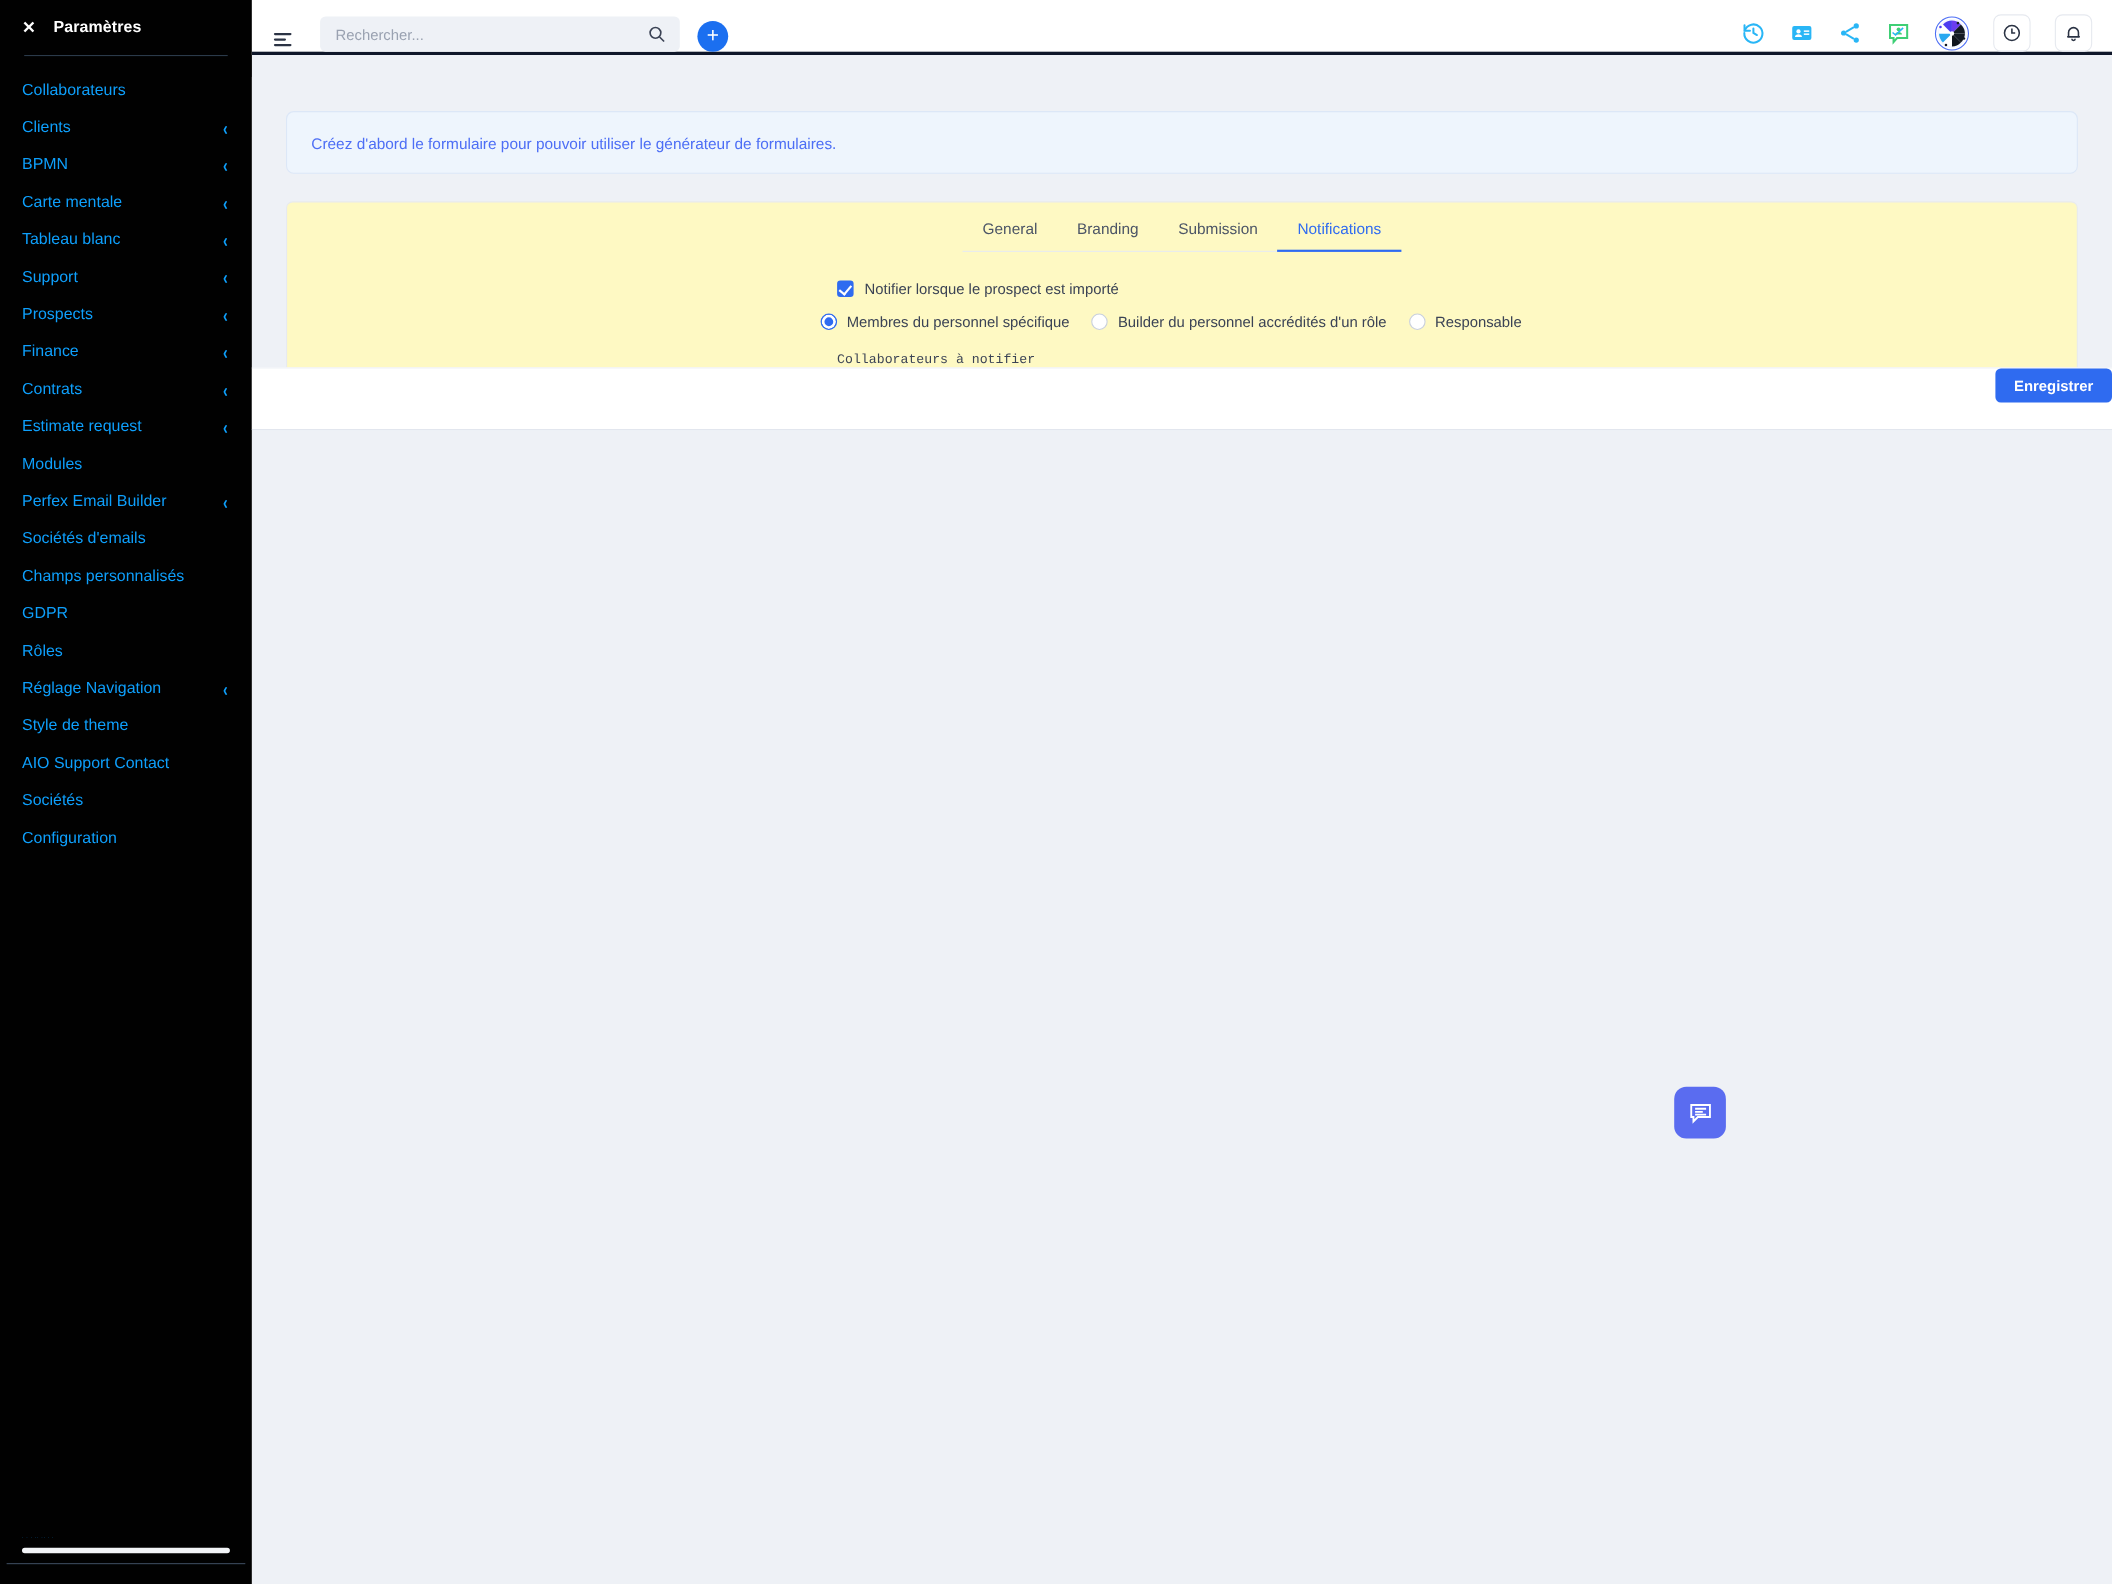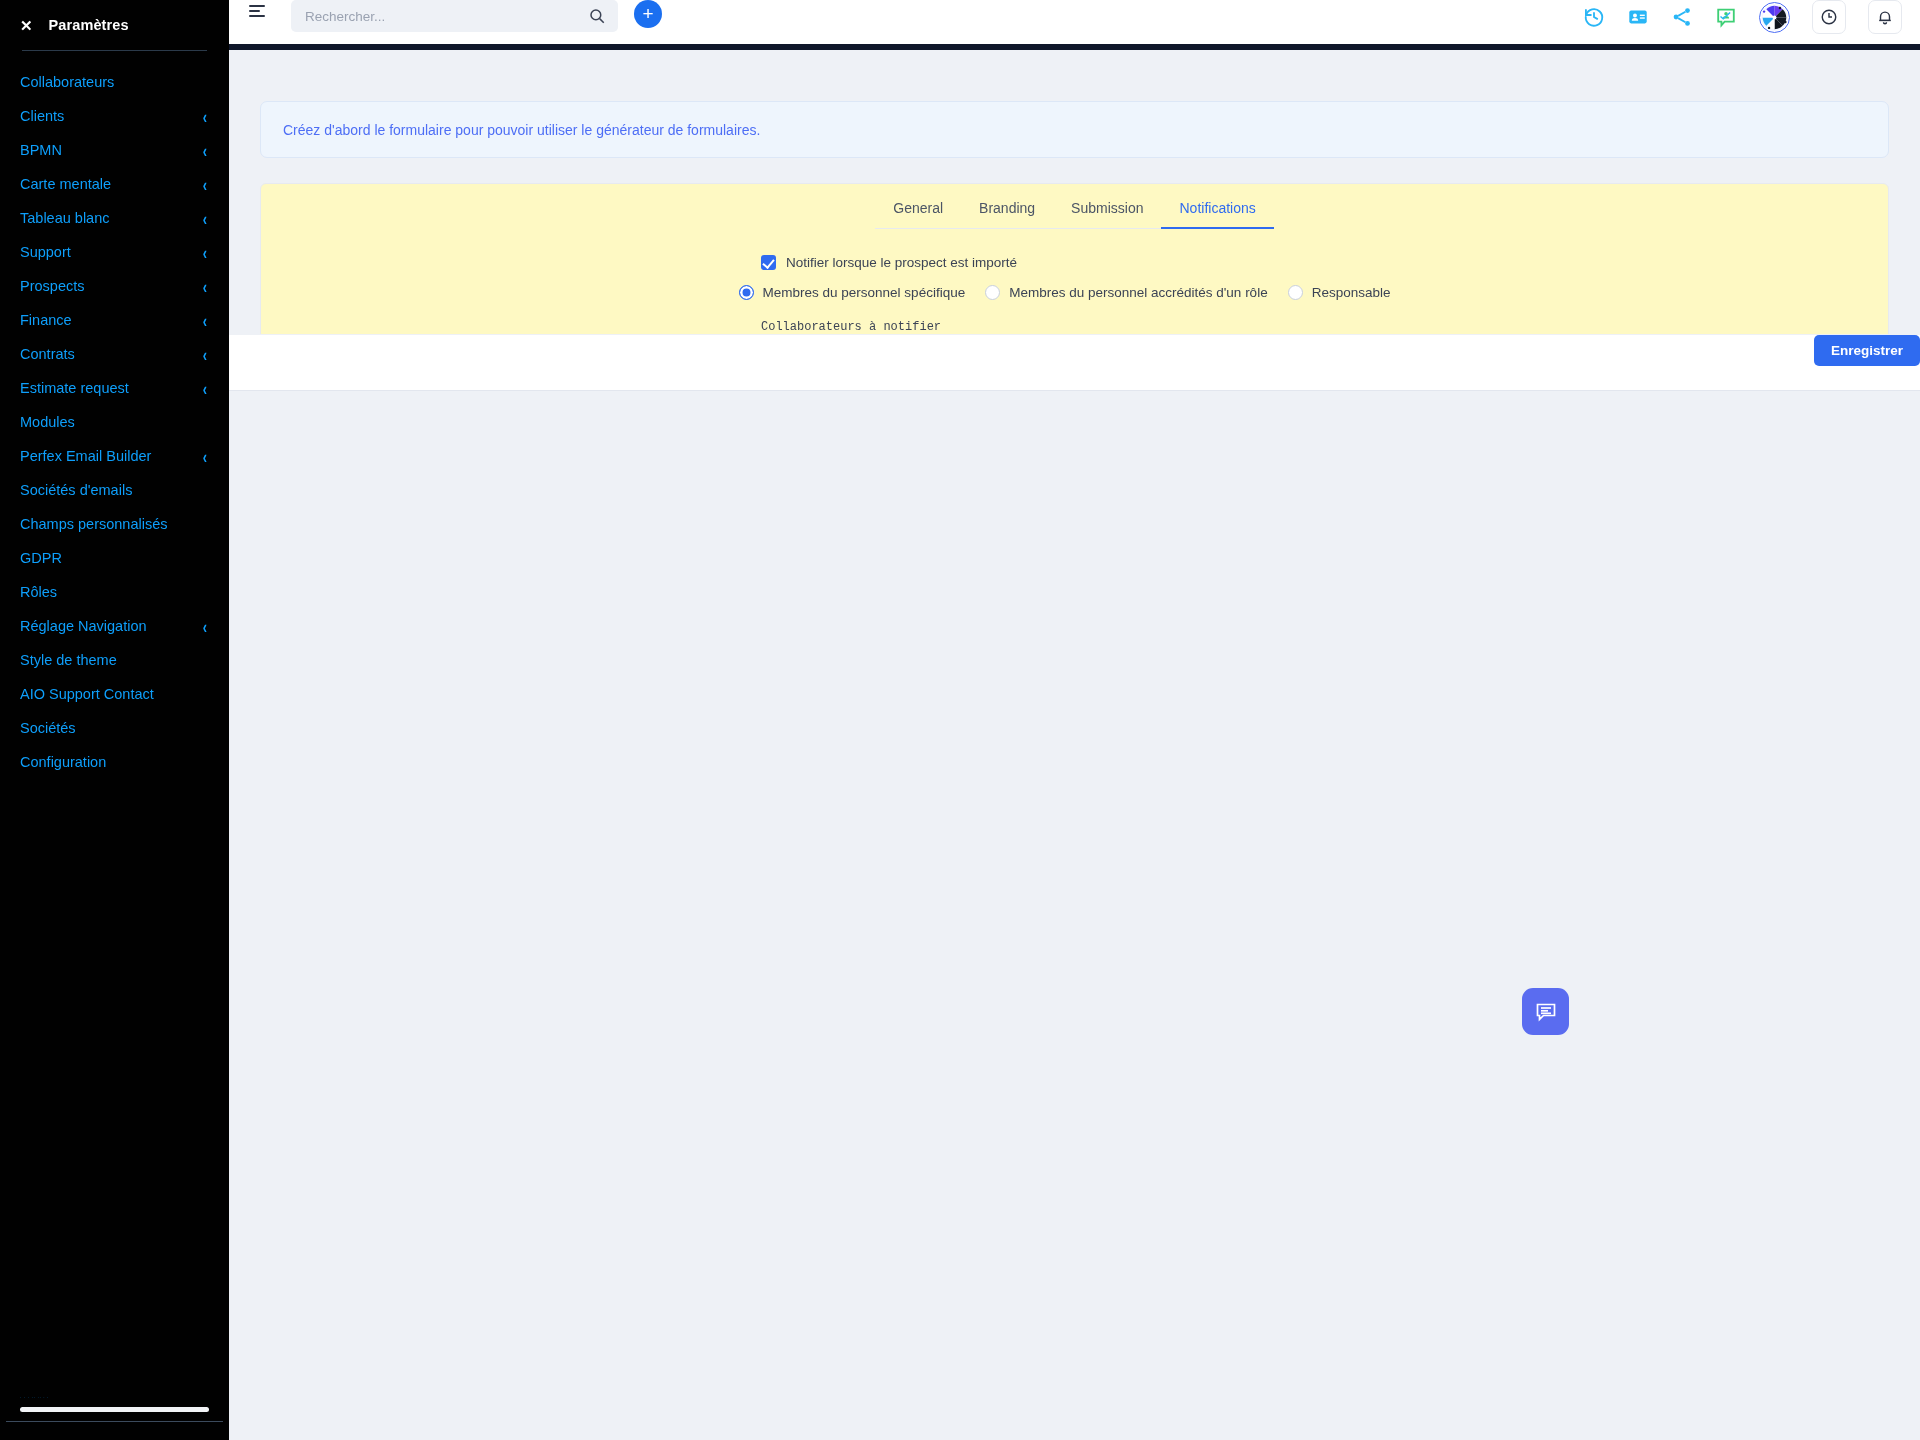--- a/index.html
+++ b/index.html
@@ -58,22 +58,22 @@
   }
   #sb-footer-rule {
     margin: 9px 6px 0 6px; height: 1px; background: #3b4a5c;
   }
 
   
   #topbar {
     position: absolute; left: 229px; top: 0;
     width: 1691px; height: 50px;
     background: #ffffff;
-    display: flex; align-items: flex-start;
-    border-bottom: 6px solid #0f172a;
+    display: flex; align-items: flex-end;
+    border-bottom: 3px solid #0f172a;
   }
   #menu-toggle {
     margin-left: 20px; width: 22px; height: 22px;
     display: flex; flex-direction: column; justify-content: center;
     gap: 3px; cursor: pointer;
   }
   #menu-toggle i { display: block; height: 2px; background: #2b3344; border-radius: 1px; }
   #menu-toggle i:nth-child(1) { width: 16px; }
   #menu-toggle i:nth-child(2) { width: 11px; }
   #menu-toggle i:nth-child(3) { width: 16px; }
@@ -428,21 +428,21 @@
           <span class="chk-label">Notifier lorsque le prospect est importé</span>
         </div>
 
         <div class="radio-row" id="radio-row">
             <div class="radio-item">
               <span class="rdo on"></span>
               <span class="rdo-label">Membres du personnel spécifique</span>
             </div>
             <div class="radio-item">
               <span class="rdo"></span>
-              <span class="rdo-label">Membres du personnel accrédités d'un rôle</span>
+              <span class="rdo-label">Builder du personnel accrédités d'un rôle</span>
             </div>
             <div class="radio-item">
               <span class="rdo"></span>
               <span class="rdo-label">Responsable</span>
             </div>
           </div>
 
         <div id="select-label">Collaborateurs à notifier</div>
         <div id="select-box">
           <span id="select-value">Non sélectionné</span>

